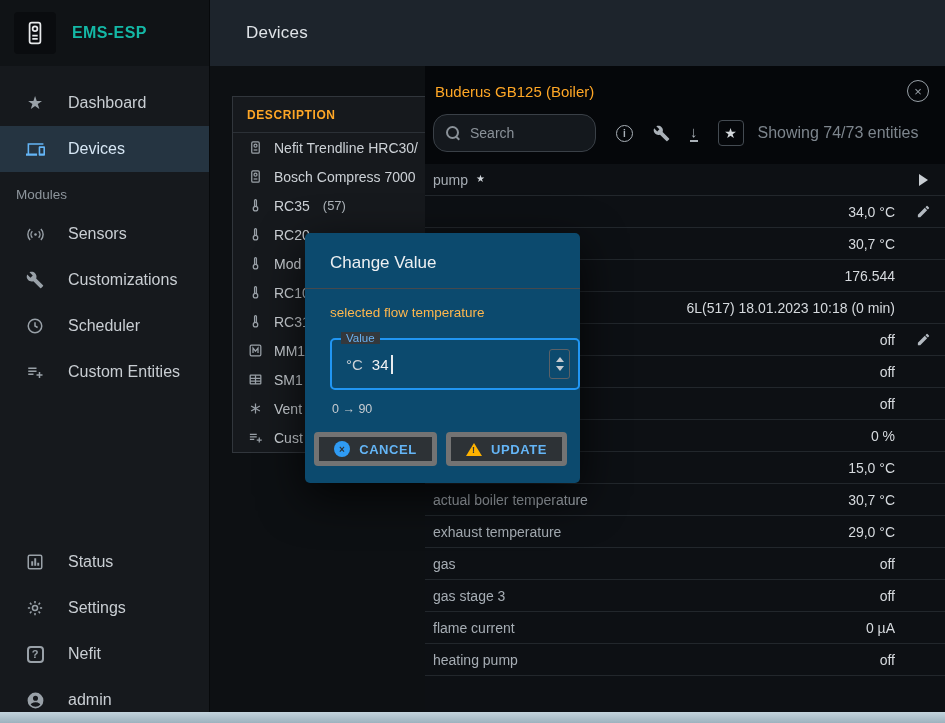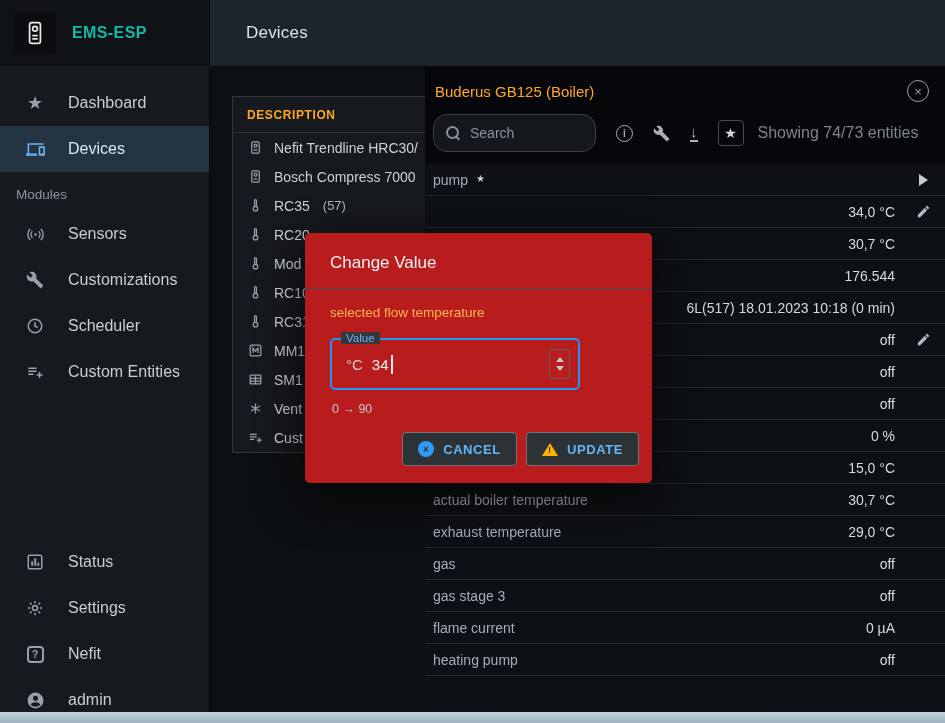--- a/index.html
+++ b/index.html
@@ -83,42 +83,42 @@
   .ep-rows { flex:1; overflow:hidden; }
   .erow { height:32px; display:flex; align-items:center; padding:0 14px 0 8px; border-bottom:1px solid #22272c;
           font-size:14px; cursor:pointer; }
   .ename { color:#a6adb4; white-space:nowrap; }
   .estar { color:#cfd4d9; font-size:10px; margin-left:8px; position:relative; top:-1px; }
   .evalue { color:#d6dade; text-align:right; white-space:nowrap; }
   .play-icon { width:0; height:0; border-top:6px solid transparent; border-bottom:6px solid transparent;
                border-left:9px solid #c9ced3; margin-right:3px; }
 
   
-  .dialog { position:absolute; left:305px; top:233px; width:347px; background:#b91c1c; border-radius:5px;
+  .dialog { position:absolute; left:305px; top:233px; width:275px; background:#0c4a6e; border-radius:5px;
             box-shadow:0 14px 45px rgba(0,0,0,.75); z-index:50; }
   .dlg-title { padding:20px 25px 15px; font-size:17px; color:#eef0f2; }
   .dlg-divider { height:1px; background:#46494d; }
   .dlg-body { padding:16px 25px 0; }
   .dlg-entity { color:#ffb74d; font-size:13.5px; }
   .field { position:relative; margin-top:18px; width:250px; height:52px; border:2px solid #2196f3; border-radius:5px;
            display:flex; align-items:center; padding:0 8px 0 14px; cursor:text; }
   .field-label { position:absolute; top:-8px; left:9px; background:#34383c; padding:0 5px; font-size:11.5px; color:#6ab2f2; }
   .unit { color:#ccd1d6; font-size:15px; margin-right:9px; }
   .fvalue { color:#f0f2f4; font-size:15px; }
   .caret { width:2px; height:19px; background:#e8ebee; margin-left:2px; }
   .fspacer { flex:1; }
   .stepper { width:21px; height:30px; flex:none; border:1px solid #5b6167; border-radius:3px; display:flex;
              flex-direction:column; align-items:center; justify-content:center; gap:4px; cursor:pointer; }
   .stepper i { display:block; width:0; height:0; border-left:4px solid transparent; border-right:4px solid transparent; }
   .st-up { border-bottom:5px solid #c6cbd0; }
   .st-down { border-top:5px solid #c6cbd0; }
   .range { margin:12px 0 0 2px; font-size:12.5px; color:#c6cbd0; }
   .dlg-actions { display:flex; justify-content:flex-end; gap:9px; padding:16px 13px 17px; }
   .btn { height:34px; display:flex; align-items:center; gap:9px; padding:0 15px; background:#2d3236;
-         border:1px solid #737373; border-radius:4px; color:#64b5f6; font-size:13px; font-weight:bold;
+         border:5px solid #737373; border-radius:4px; color:#64b5f6; font-size:13px; font-weight:bold;
          letter-spacing:.6px; cursor:pointer; }
   .cancel-ic { width:16px; height:16px; flex:none; border-radius:50%; background:#2f9bf4; color:#2d3236; font-size:10px;
                font-weight:bold; display:flex; align-items:center; justify-content:center; }
   .cancel-ic::before { content:"×"; }
   .warn-ic { position:relative; width:0; height:0; border-left:8px solid transparent; border-right:8px solid transparent;
              border-bottom:13px solid #ffb300; }
   .warn-ic::after { content:"!"; position:absolute; left:-2px; top:2px; font-size:9px; font-weight:bold; color:#34383c; }
 
   
   .hscrollbar { position:absolute; left:0; right:0; bottom:0; height:11px;

